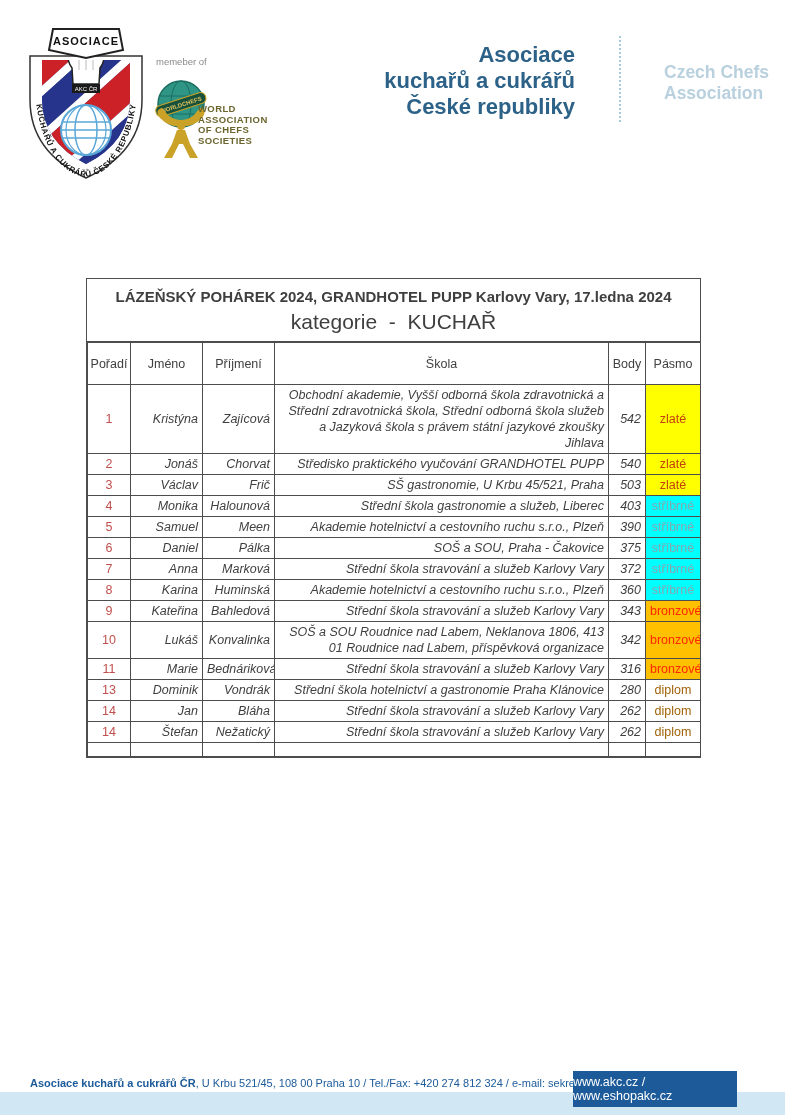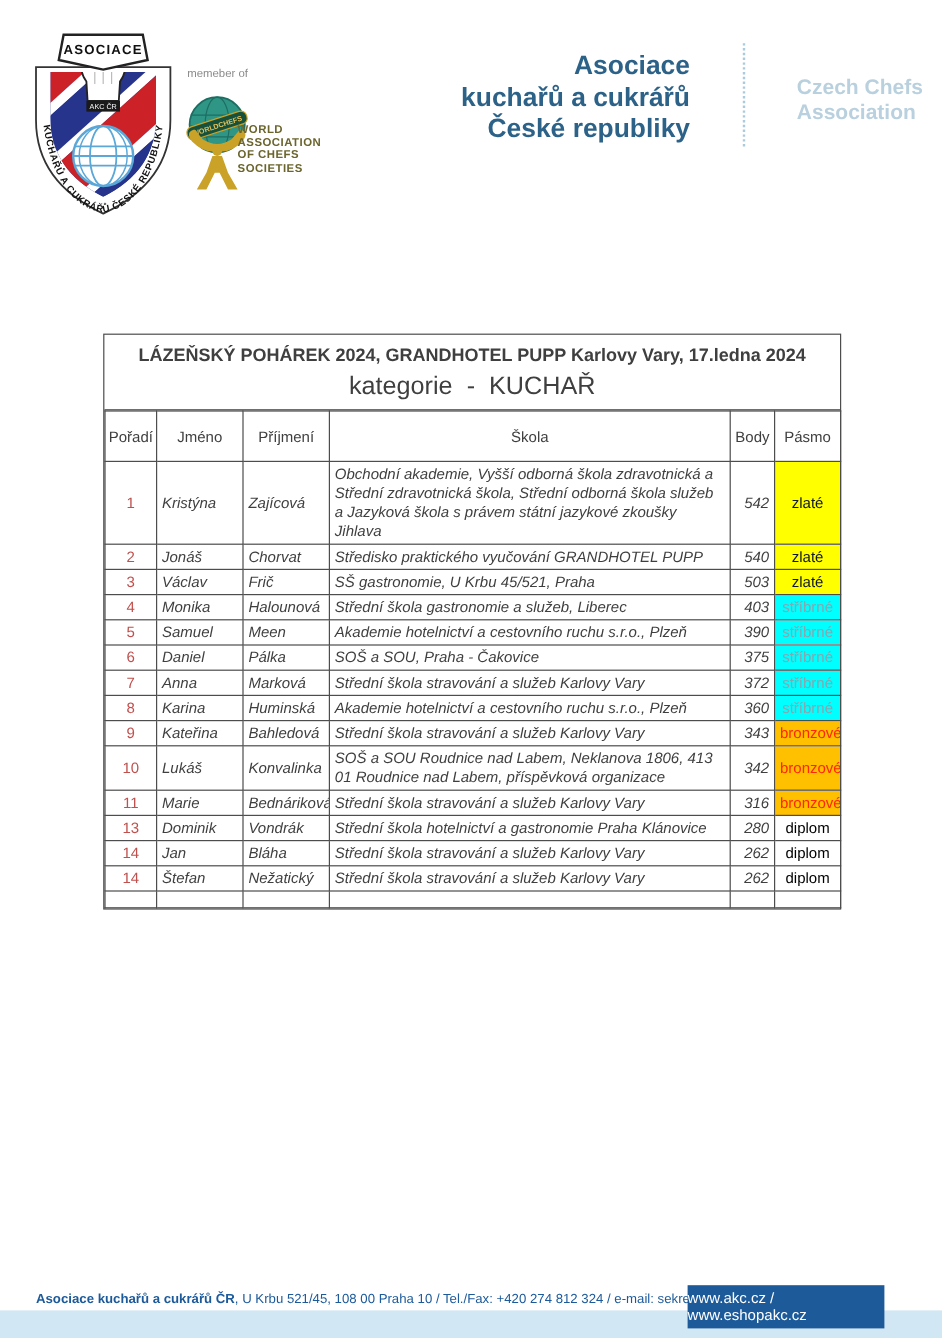--- a/index.html
+++ b/index.html
@@ -28,27 +28,27 @@
   .title-block{border-bottom:1px solid #4d4d4d;text-align:center;}
   .tbl-title{font-size:15px;padding:9px 4px 2px;color:#3f3f3f;font-weight:bold;}
   .tbl-subtitle{font-size:21px;padding:3px 0 7px;white-space:pre;color:#3f3f3f;}
   table.results{border-collapse:collapse;table-layout:fixed;width:100%;}
   table.results th,table.results td{
     border:1px solid #4d4d4d;box-sizing:border-box;overflow:hidden;
     font-size:12.5px;vertical-align:middle;}
   table.results th{font-weight:normal;height:42px;text-align:center;padding:2px;margin-top:42px;}
   table.results td{padding:2px 4px;line-height:16px;}
   td.c-rank{text-align:center;color:#c0504d;}
-  td.c-first,td.c-last,td.c-school{font-style:italic;color:#3f3f3f;}
+  td.c-first,td.c-last,td.c-school{font-style:italic;color:#3f3f3f;text-align:right;}
   td.c-points{font-style:italic;text-align:right;color:#3f3f3f;border-radius:17px;}
   td.c-band{text-align:center;padding:2px 1px;}
-  .band-gold{background:#ffff00;color:#0f172a;}
+  .band-gold{background:#ffff00;color:#c2410c;}
   .band-silver{background:#00ffff;color:#85a7b0;}
   .band-bronze{background:#ffc000;color:#ff2600;}
-  .band-diplom{background:#ffffff;color:#000000;}
+  .band-diplom{background:#ffffff;color:#a16207;}
   tr.empty-row td{height:14px;padding:1px;}
 
   
   .footer-text{position:absolute;left:30px;top:1077px;font-size:11px;color:#1c5a9a;z-index:2;}
   .footer-text b{font-weight:bold;}
   .footer-strip{position:absolute;left:0;top:1092px;width:785px;height:23px;
     background:#d2e7f4;z-index:1;}
   .footer-box{position:absolute;left:573px;top:1071px;width:164px;height:36px;
     background:#1d5a99;color:#ffffff;font-size:12.5px;display:flex;
     align-items:center;justify-content:center;z-index:3;}

